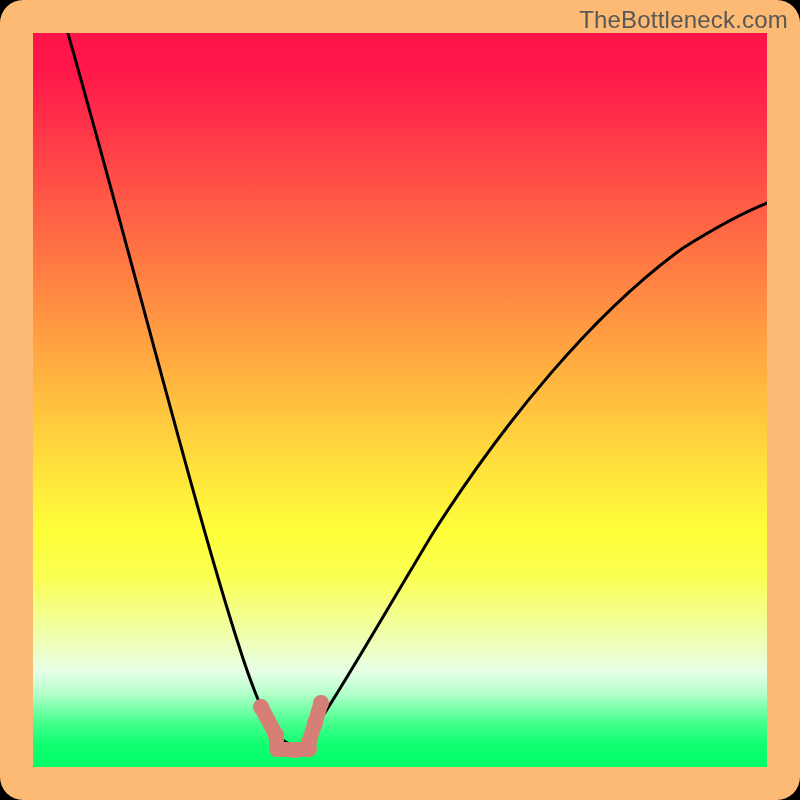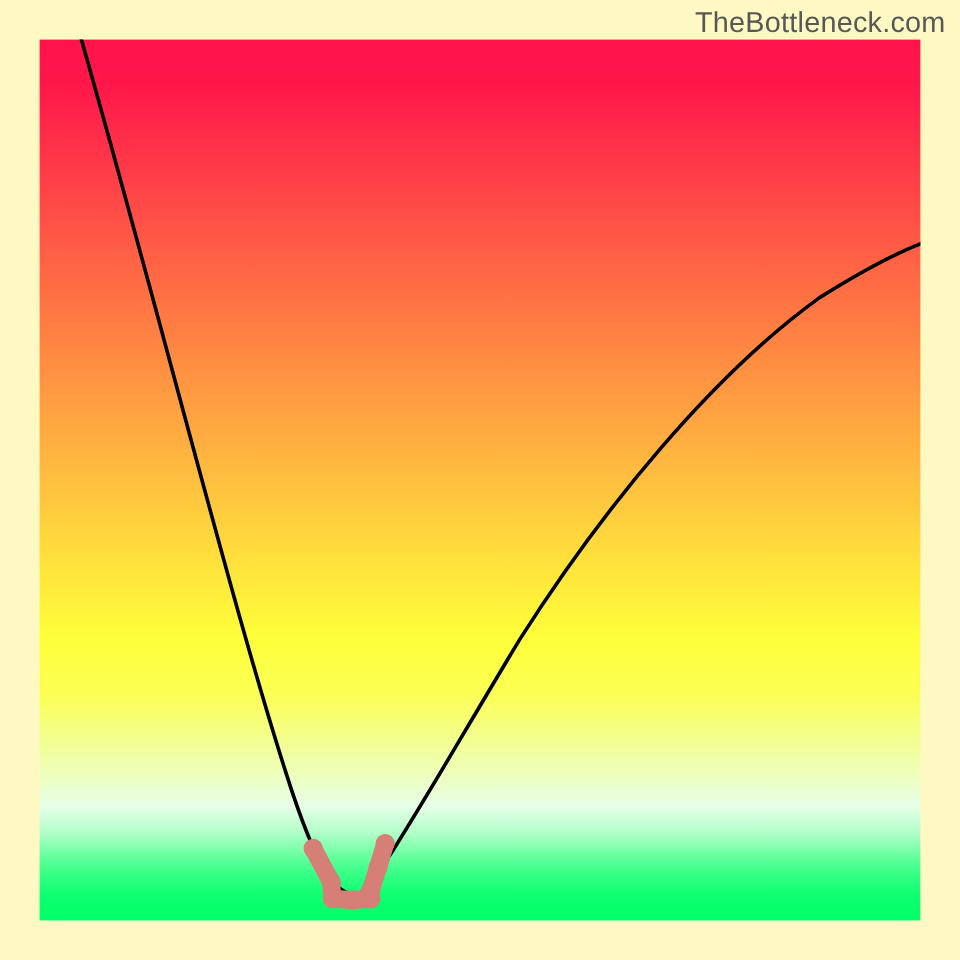--- a/index.html
+++ b/index.html
@@ -1,21 +1,22 @@
 <!DOCTYPE html>
 <html><head>
 <meta charset="utf-8">
 <style>
   * { margin: 0; padding: 0; box-sizing: border-box; }
   html, body { width: 800px; height: 800px; overflow: hidden; background: #000; }
   .frame {
     position: absolute;
     top: 0; left: 0;
     width: 800px; height: 800px;
-    background: #fef9c3;
+    background: #fdba74;
+    border-radius: 23px;
   }
   .watermark {
     position: absolute;
     top: 6px;
     right: 12px;
     font-family: Arial, Helvetica, sans-serif;
     font-size: 24px;
     font-weight: 500;
     color: #575757;
     letter-spacing: 0.2px;

